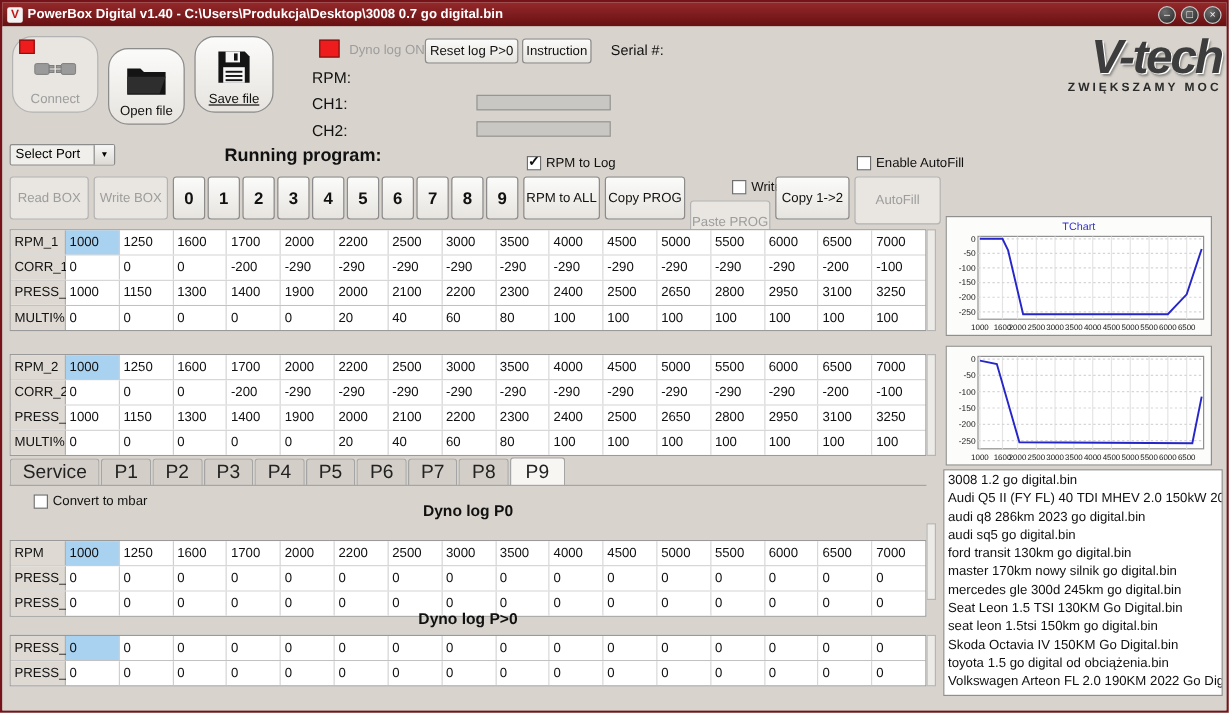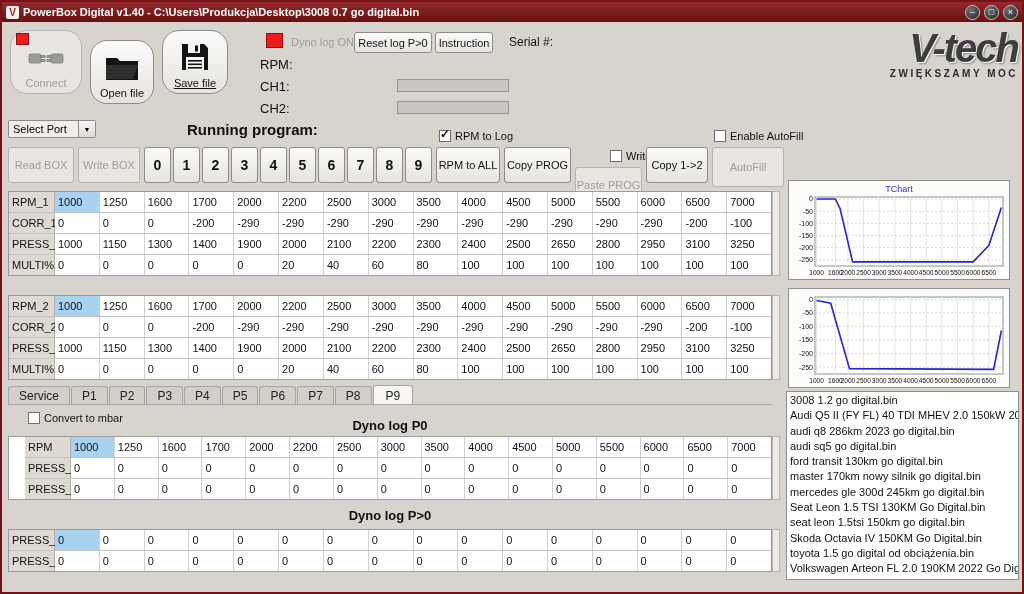--- a/index.html
+++ b/index.html
@@ -27,21 +27,21 @@
   .cbbox .mark{position:absolute;left:0;top:-4px;font-size:12px;font-weight:bold;color:#111;}
   .grid{position:absolute;left:6px;width:764px;background:#fff;border:1px solid #9a9a9a;box-sizing:border-box;}
   .trow{display:flex;height:20px;border-bottom:1px solid #c2c2c2;}
   .grid .trow:last-child{border-bottom:none;}
   .rowhdr{flex:none;width:46px;background:#dedad3;border-right:1px solid #b0b0b0;font-size:11px;display:flex;align-items:center;padding-left:3px;box-sizing:border-box;color:#111;}
   .cell{flex:1 1 0;min-width:0;border-right:1px solid #cfcfcf;font-size:11px;display:flex;align-items:center;padding-left:3px;box-sizing:border-box;color:#111;background:#fff;overflow:hidden;}
   .trow .cell:last-child{border-right:none;}
   .cell.hl{background:#a9d2f1;}
   .vstrip{position:absolute;width:8px;background:#edebe7;border:1px solid #b5b5b5;box-sizing:border-box;}
   .tabs{position:absolute;left:6px;top:365px;height:18px;display:flex;align-items:flex-end;}
-  .tab{font-size:12px;padding:2px 10px;background:#d3cfc8;border:1px solid #a5a5a5;border-bottom:none;border-radius:3px 3px 0 0;margin-right:1px;color:#222;min-width:14px;text-align:left;}
+  .tab{font-size:16px;padding:2px 10px;background:#d3cfc8;border:1px solid #a5a5a5;border-bottom:none;border-radius:3px 3px 0 0;margin-right:1px;color:#222;min-width:14px;text-align:left;}
   .tab.active{background:#f7f6f3;padding:3px 12px 2px;margin-top:41px;}
   .tabline{position:absolute;left:6px;top:382px;width:764px;height:1px;background:#a5a5a5;}
   .sect{position:absolute;left:6px;width:764px;text-align:center;font-weight:bold;font-size:13px;color:#111;}
   .chart{position:absolute;width:222px;height:100px;background:#fcfcfb;border:1px solid #8f8f8f;box-sizing:border-box;}
   .filelist{position:absolute;left:784px;top:369px;width:233px;height:189px;background:#fff;border:1px solid #8f8f8f;box-sizing:border-box;overflow:hidden;padding-top:1px;}
   .file-item{font-size:11px;line-height:15.3px;padding-left:3px;white-space:nowrap;color:#111;}
   .logo{position:absolute;left:840px;top:4px;width:176px;text-align:right;color:#3d3d3d;}
   .brand{font-size:40px;font-weight:bold;font-style:italic;letter-spacing:-2px;line-height:44px;text-shadow:1px 1px 0 #ffffff,2px 2px 2px rgba(0,0,0,0.35);}
   .tagline{font-size:10px;font-weight:bold;letter-spacing:2.5px;color:#2b2b2b;margin-top:-2px;}
 </style>
@@ -323,21 +323,21 @@
       <span class="tab active">P9</span>
     </div>
     <div class="tabline"></div>
 
     <div class="cb" style="left:10px;top:390px;padding-left:16px;">
       <span class="cbbox"></span>
       <span>Convert to mbar</span>
     </div>
 
     <div class="sect" style="top:396px;">Dyno log  P0</div>
-    <div class="grid" style="top:414px;padding-left:16px;">
+    <div class="grid" style="top:428px;">
       <div class="trow">
           <div class="rowhdr">RPM</div>
           <div class="cell hl">1000</div>
           <div class="cell">1250</div>
           <div class="cell">1600</div>
           <div class="cell">1700</div>
           <div class="cell">2000</div>
           <div class="cell">2200</div>
           <div class="cell">2500</div>
           <div class="cell">3000</div>

